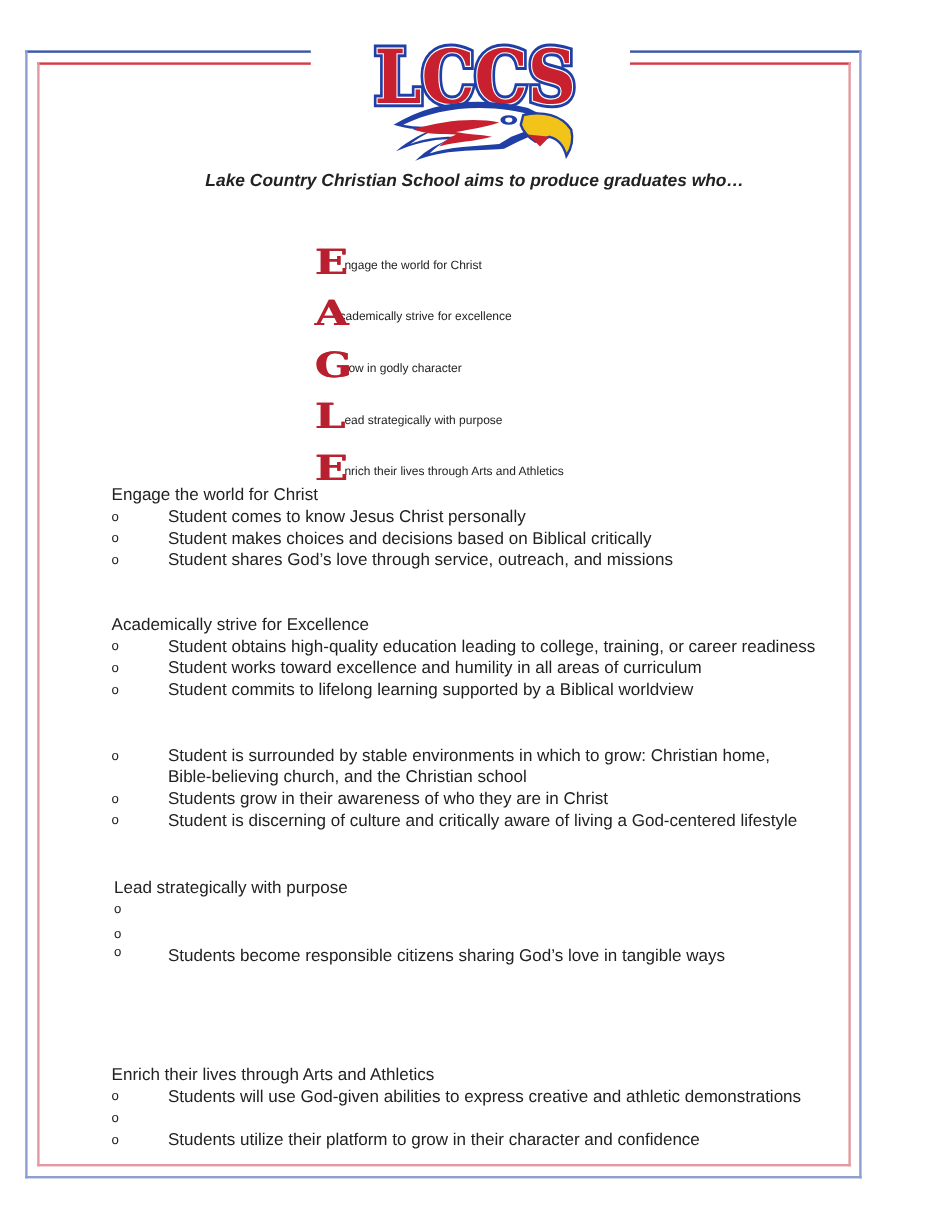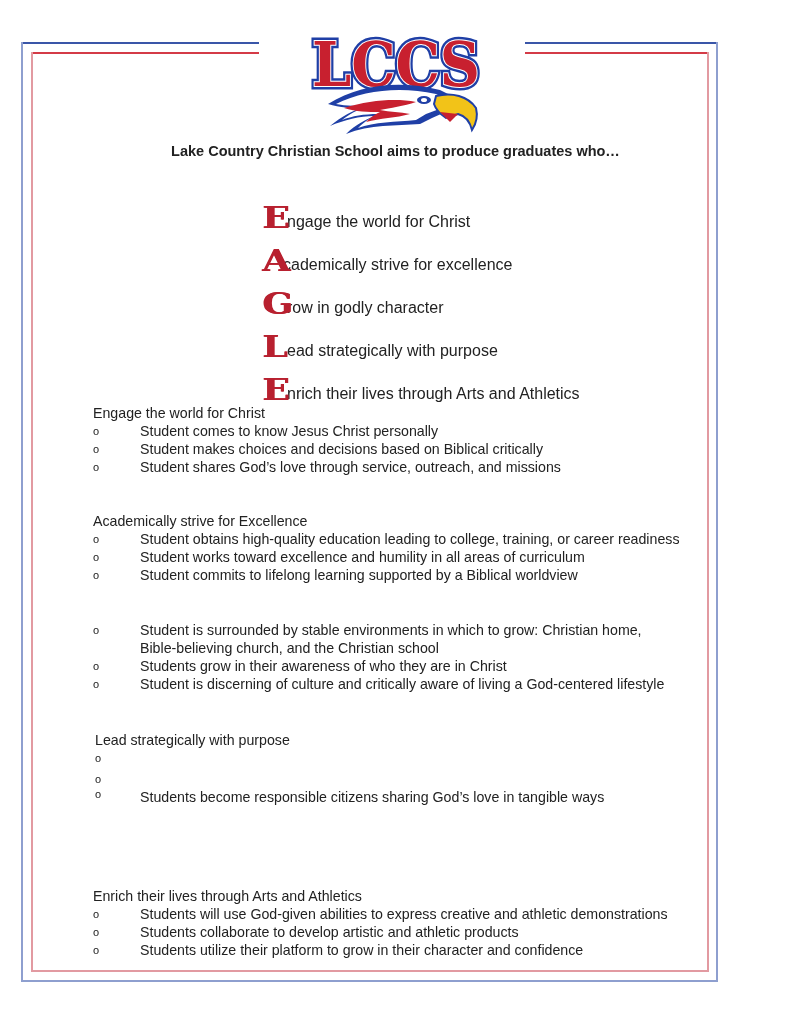--- a/index.html
+++ b/index.html
@@ -7,29 +7,29 @@
            font-family: "Liberation Sans", "DejaVu Sans", sans-serif; color: #1a1a1a; }
     .line { position: absolute; }
     .blue { background: #3a56a8; }
     .red { background: #d43b47; }
     .blue-soft { background: #8e9fcf; }
     .red-soft { background: #e29aa1; }
 
     .logo { position: absolute; left: 300px; top: 12px; width: 190px; height: 130px; }
 
     .subtitle { position: absolute; left: 0; width: 791px; top: 143px; text-align: center;
-                font-weight: bold; font-size: 14.5px; color: #222; }
+                font-weight: bold; font-size: 14.5px; color: #222; font-style: italic; }
 
     .acrostic { position: absolute; left: 262px; top: 188px; }
     .acro-row { display: flex; align-items: flex-end; height: 43px; position: relative; }
     .acro-letter { font-family: "DejaVu Serif", serif; font-weight: bold; color: #b8202f;
                    font-size: 29px; line-height: 26px; width: 22px; letter-spacing: -1px;
                    transform: scaleX(1.25); transform-origin: left bottom;
                    text-shadow: 0.5px 0 0 #b8202f; }
-    .acro-text { font-size: 16px; color: #222; margin-left: 3px; line-height: 17px; padding-bottom: 1px; }
+    .acro-text { font-size: 10px; color: #222; margin-left: 3px; line-height: 17px; padding-bottom: 1px; }
 
     .section { position: absolute; left: 93px; font-size: 14.2px; color: #222; }
     .section-title { font-weight: normal; line-height: 18px; }
     .bullet { display: flex; line-height: 18px; }
     .bullet-mark { width: 47px; flex: none; font-size: 11px; line-height: 18px; padding-left: 0px; }
     .bullet-text { width: 560px; }
   </style>
 </head>
 <body>
 
@@ -155,19 +155,18 @@
 </div>
 
 <div class="section" style="top:860px;margin-top:27px;">
   <div class="section-title">Enrich their lives through Arts and Athletics</div>
   <div class="bullet">
     <span class="bullet-mark">o</span>
     <span class="bullet-text" style="width:600px;">Students will use God-given abilities to express creative and athletic demonstrations</span>
   </div>
   <div class="bullet">
     <span class="bullet-mark">o</span>
-    <span class="bullet-text">Students collaborate to develop artistic and athletic products</span>
   </div>
   <div class="bullet">
     <span class="bullet-mark">o</span>
     <span class="bullet-text">Students utilize their platform to grow in their character and confidence</span>
   </div>
 </div>
 
 </body></html>

